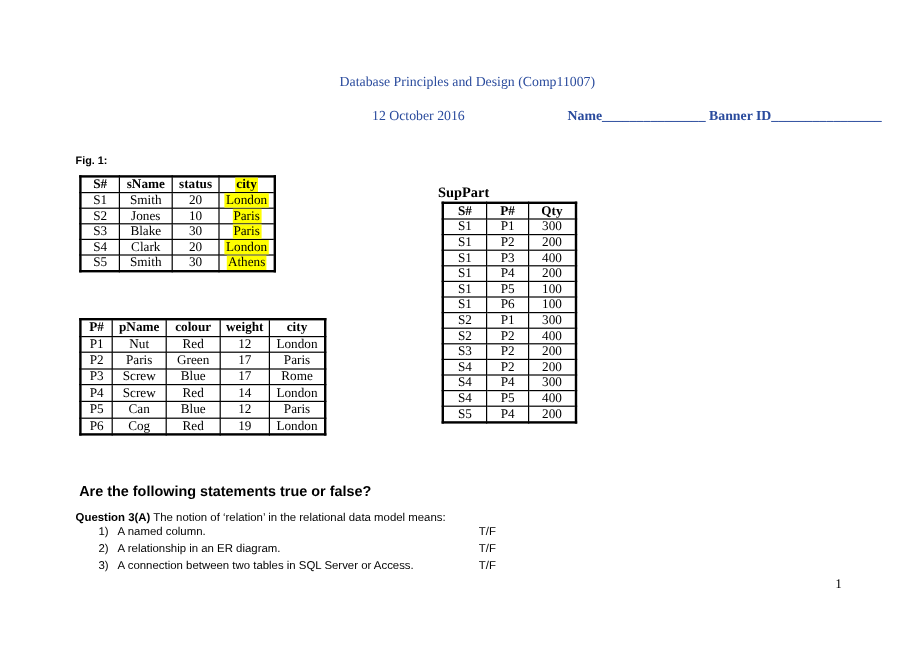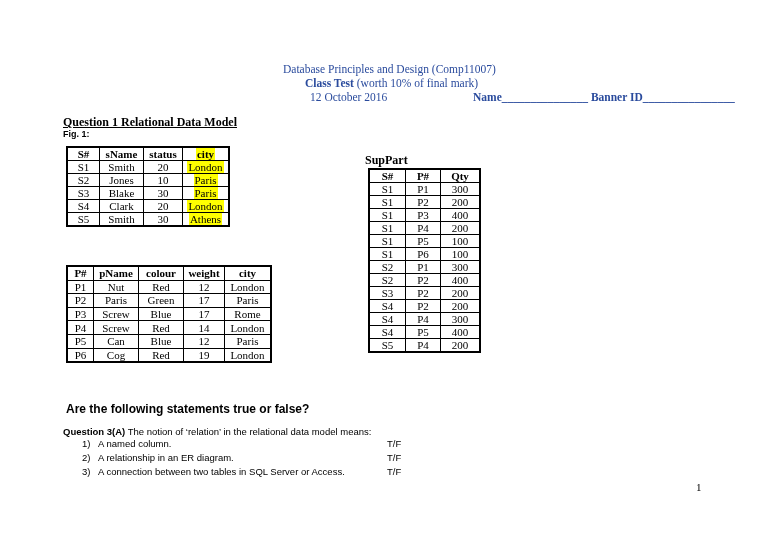--- a/index.html
+++ b/index.html
@@ -63,42 +63,38 @@
   .tbl-suppart th:nth-child(1), .tbl-suppart td:nth-child(1) { width: 31px; }
   .tbl-suppart th:nth-child(2), .tbl-suppart td:nth-child(2) { width: 30px; }
   .tbl-suppart th:nth-child(3), .tbl-suppart td:nth-child(3) { width: 34px; margin-top: 24px; }
 
   
   .prompt { font-size: 12px; font-weight: bold; }
   .q1a    { font-size: 9.5px; }
   .q-item { position: relative; height: 14px; font-size: 9.5px; }
   .q-num  { position: absolute; left: 19px; }
   .q-text { position: absolute; left: 35px; white-space: nowrap; }
-  .q-tf   { position: absolute; left: 324px; text-align: right; }
+  .q-tf   { position: absolute; left: 336px; text-align: right; }
 
   .page-num { font-size: 11px; }
 </style>
 </head>
 <body>
 
 <div class="page">
 
   <div class="abs hdr-line blue" style="left:283px; top:63px;">Database Principles and Design (Comp11007)</div>
 
-  <div class="abs hdr-line blue" style="left:305px; top:77px;">
-    <span class="bold">Class Test</span><span> (worth 10% of final mark)</span>
-  </div>
 
   <div class="abs hdr-line blue" style="left:310px; top:91px;">12 October 2016</div>
 
   <div class="abs hdr-line blue bold" style="left:473px; top:91px;">
     <span>Name</span><span>_______________</span><span> Banner ID</span><span>________________</span>
   </div>
 
-  <div class="abs q-title" style="left:63px; top:115px;">Question 1 Relational Data Model</div>
 
   <div class="abs fig-label sans" style="left:63px; top:129px;">Fig. 1:</div>
 
   <div class="abs" style="left:63px; top:146px;">
     <table class="doc-table tbl-supplier">
         <thead>
           <tr>
             <th>S#</th>
             <th>sName</th>
             <th>status</th>

